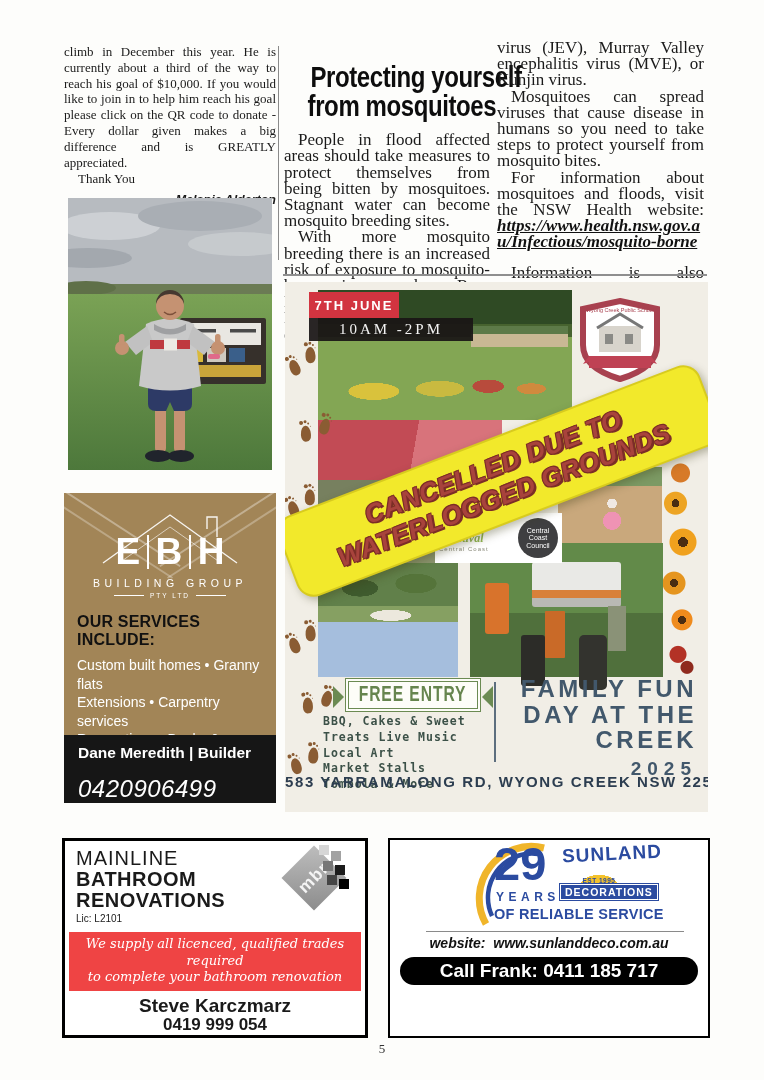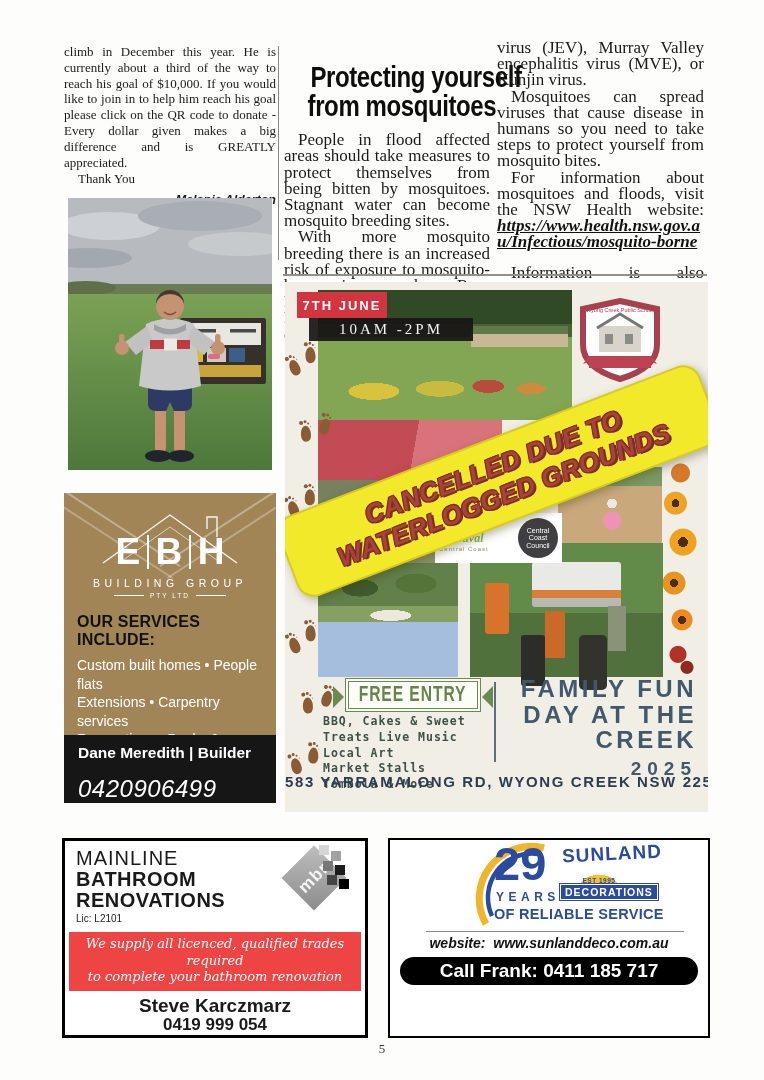--- a/index.html
+++ b/index.html
@@ -61,21 +61,21 @@
   .poster .ab{position:absolute;}
   .park{left:33px;top:8px;width:254px;height:130px;z-index:1;background:
     radial-gradient(ellipse 42px 14px at 22% 78%,#d9c23c 0 60%,transparent 61%),
     radial-gradient(ellipse 40px 13px at 48% 76%,#c9ba40 0 60%,transparent 61%),
     radial-gradient(ellipse 26px 11px at 67% 74%,#b84b3c 0 60%,transparent 61%),
     radial-gradient(ellipse 24px 9px at 84% 76%,#d08a3e 0 60%,transparent 61%),
     linear-gradient(#2f4a24 0 26%,#47632f 26% 36%,#83a654 36% 100%);}
   .park::after{content:"";position:absolute;right:4px;top:28%;width:38%;height:16%;
     background:linear-gradient(#5d7a48 0 38%,#c9b894 38% 100%);}
   .schoollogo{left:292px;top:16px;width:86px;height:84px;z-index:2;}
-  .dateb{left:12px;top:10px;width:90px;height:26px;background:#d23440;color:#fff;z-index:3;
+  .dateb{left:24px;top:10px;width:90px;height:26px;background:#d23440;color:#fff;z-index:3;
          font-weight:800;font-size:13px;letter-spacing:2px;display:flex;align-items:center;justify-content:center;}
   .timeb{left:24px;top:36px;width:164px;height:23px;background:rgba(26,21,21,.93);color:#f2f2f2;z-index:3;
          font-family:"Liberation Serif",serif;font-size:15px;letter-spacing:3px;
          display:flex;align-items:center;justify-content:center;}
   .tent{left:33px;top:138px;width:184px;height:143px;z-index:1;background:
     radial-gradient(ellipse 60px 18px at 30% 72%,#5a5648 0 60%,transparent 61%),
     linear-gradient(100deg,#c24b55 0 52%,#d8737b 52% 100%) 0 0/100% 42% no-repeat,
     linear-gradient(#77805f 0 60%,#8b946e 60% 100%);}
   .girl{left:273px;top:185px;width:104px;height:96px;z-index:1;background:
     radial-gradient(circle 15px at 52% 56%,#ef93b4 0 60%,transparent 61%),
@@ -284,21 +284,21 @@
           <i></i>
         <span>H</span>
       </div>
       <div class="bgroup">BUILDING GROUP</div>
       <div class="ptyltd">
         <span>PTY LTD</span>
       </div>
     </div>
     <div class="ebh-services">
       <div class="ebh-h">OUR SERVICES INCLUDE:</div>
-      <div class="ebh-li">Custom built homes • People flats</div>
+      <div class="ebh-li">Custom built homes • Granny flats</div>
       <div class="ebh-li">Extensions • Carpentry services</div>
       <div class="ebh-li">Renovations • Decks &amp; Pergolas</div>
       <div class="ebh-li">Waterproofing &amp; Bathroom renovations</div>
 
     </div>
     <div class="ebh-foot">
       <div class="ebh-name">Dane Meredith | Builder</div>
       <div class="ebh-phone">0420906499</div>
       <div class="ebh-mail">dane@ebhbuilding.com.au</div>
     </div>

